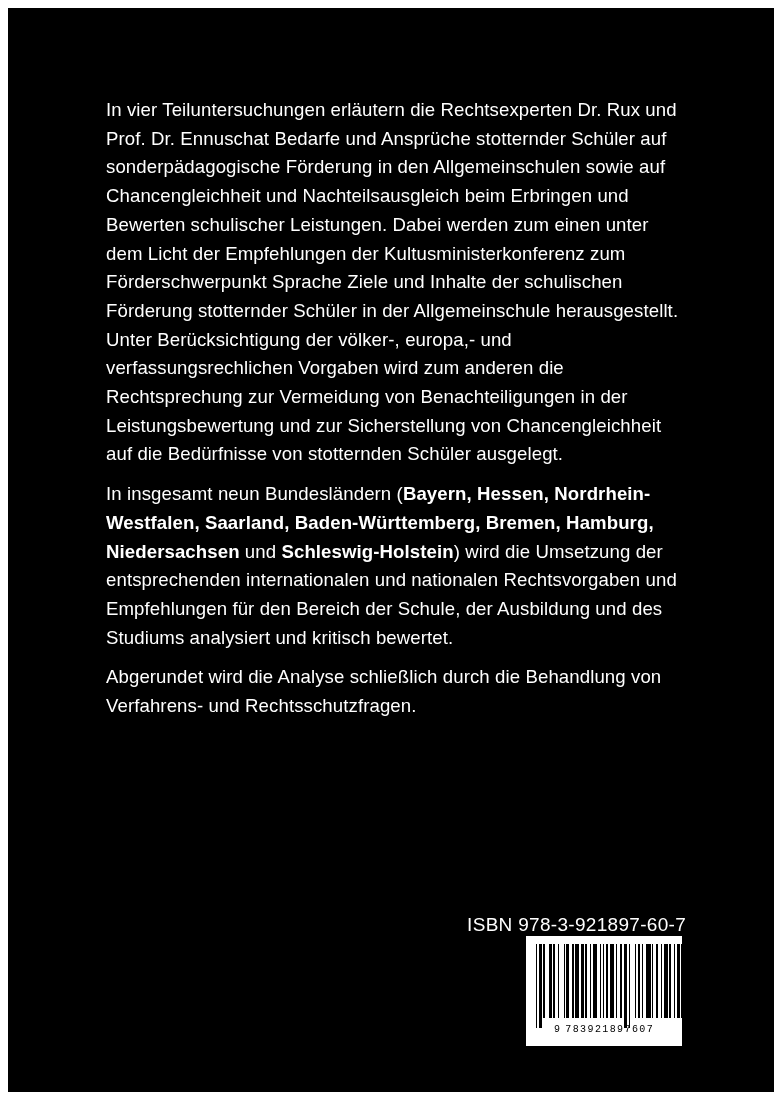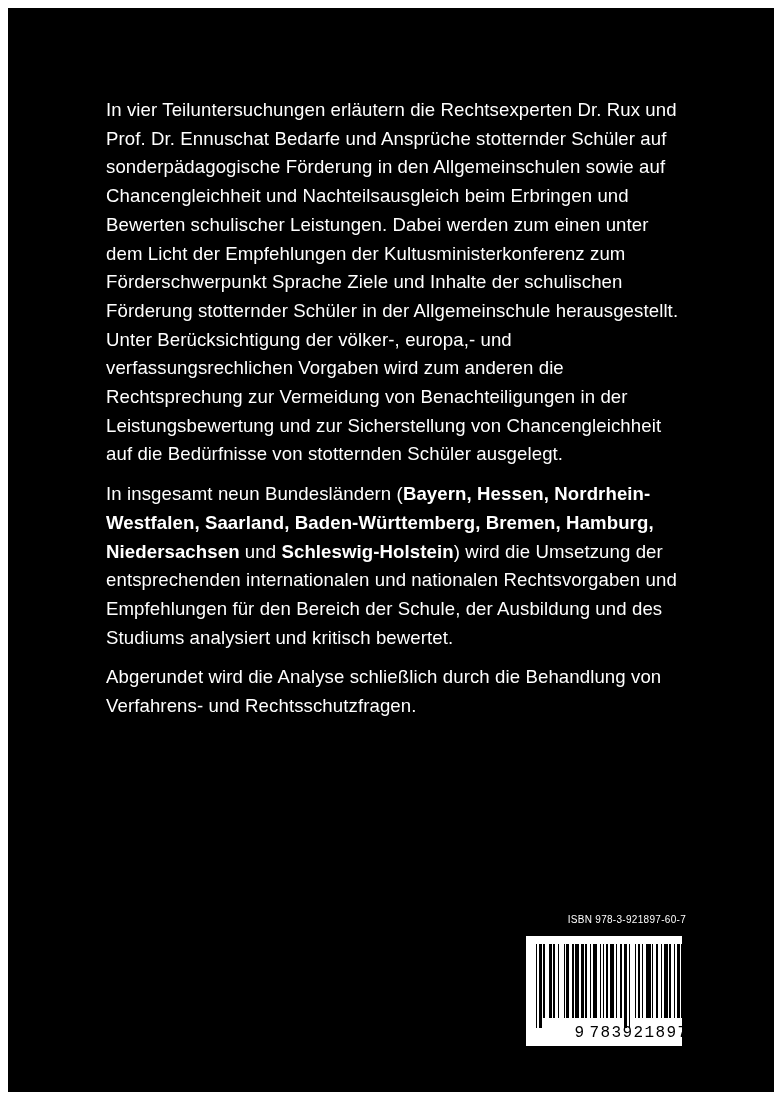--- a/index.html
+++ b/index.html
@@ -39,21 +39,21 @@
   .para:last-child {
     margin-bottom: 15px;
   }
   .para b {
     font-weight: bold;
   }
   .isbn {
     position: absolute;
     right: 88px;
     top: 906px;
-    font-size: 10px;
+    font-size: 19px;
     color: #ffffff;
     letter-spacing: 0.3px;
     text-align: left;
   }
   .barcode-box {
     position: absolute;
     left: 518px;
     top: 928px;
     width: 156px;
     height: 110px;
@@ -75,25 +75,24 @@
   }
   .bars span.tall {
     height: 84px;
   }
   .barcode-digits {
     position: absolute;
     left: 0;
     top: 88px;
     width: 156px;
     font-family: "Liberation Mono", monospace;
-    font-size: 16px;
+    font-size: 10px;
     color: #000;
     text-align: center;
     letter-spacing: 1.4px;
-    margin-left: 44px;
   }
   .barcode-digits .lead {
     margin-right: 4px;
   }
 </style>
 </head>
 <body>
 
 <div class="cover">
 

